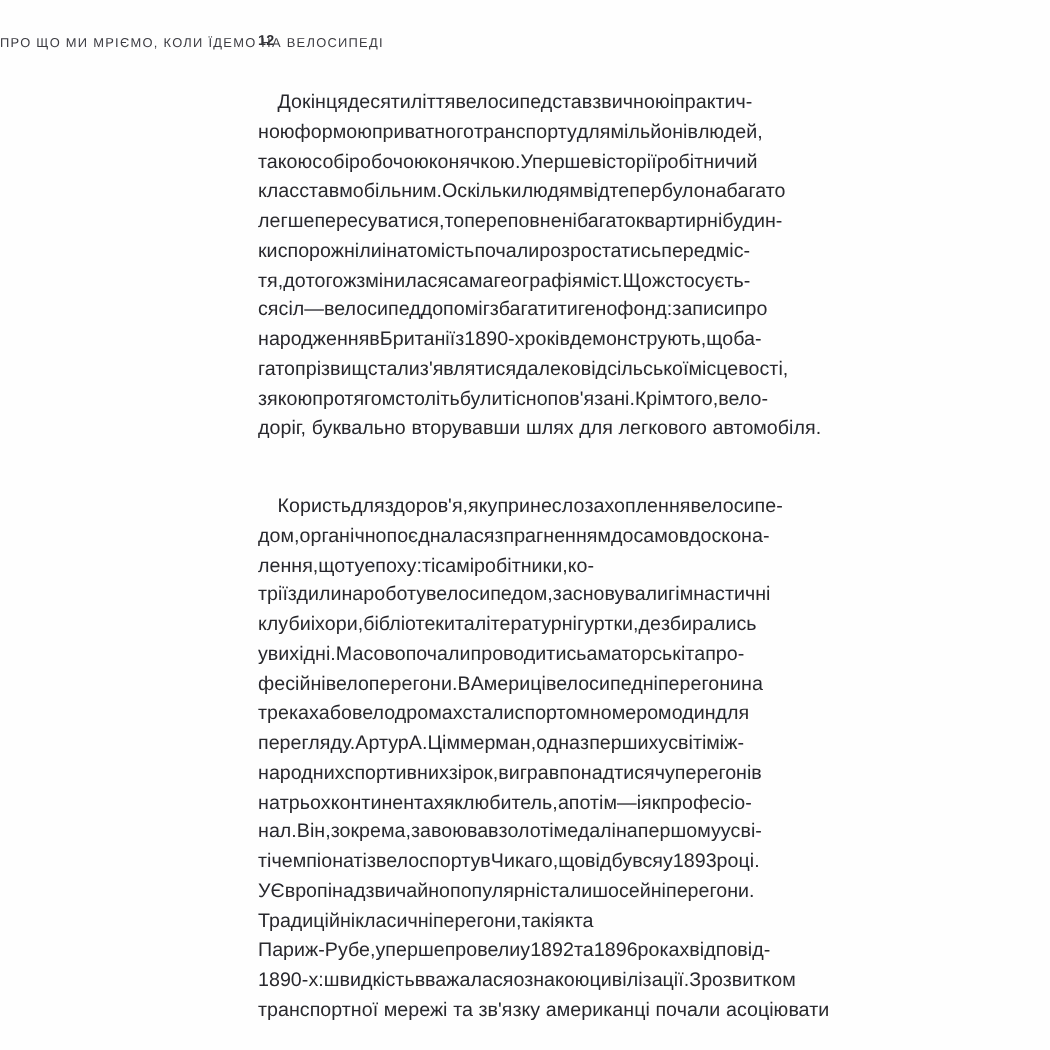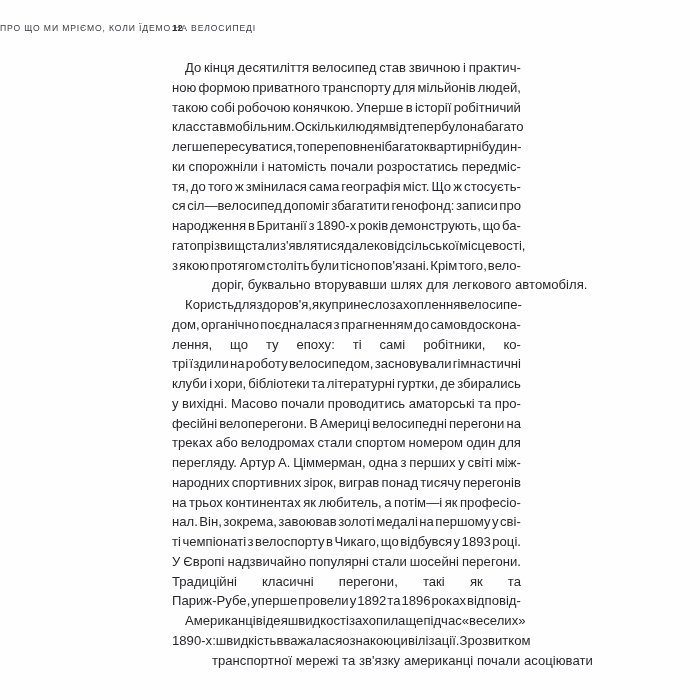--- a/index.html
+++ b/index.html
@@ -73,28 +73,26 @@
   }
 
   .line {
     display: block;
     white-space: nowrap;
   }
 
   
   .line.j {
     display: flex;
-    justify-content: space-between;
   }
   .line.j > span {
     white-space: pre;
   }
   .line.last {
     display: block;
-    margin-left: 40px;
   }
 </style>
 </head>
 <body>
 
 <div class="page">
 
   <div class="running-head">
     <div class="folio">12</div>
     <div class="head-title">ПРО ЩО МИ МРІЄМО, КОЛИ ЇДЕМО НА ВЕЛОСИПЕДІ</div>
@@ -209,21 +207,21 @@
           <span>були</span>
           <span>тісно</span>
           <span>пов'язані.</span>
           <span>Крім</span>
           <span>того,</span>
           <span>вело-</span>
         </span>
         <span class="line last">доріг, буквально вторувавши шлях для легкового автомобіля.</span>
       </p>
       <p class="para">
-        <span class="line j" style="text-indent: 0px; padding-left: 13px;">
+        <span class="line j" style="text-indent: 0px; padding-left: 13px; margin-top: 32px;">
           <span>Користь</span>
           <span>для</span>
           <span>здоров'я,</span>
           <span>яку</span>
           <span>принесло</span>
           <span>захоплення</span>
           <span>велосипе-</span>
         </span>
         <span class="line j">
           <span>дом,</span>
@@ -373,30 +371,20 @@
           <span>провели</span>
           <span>у</span>
           <span>1892</span>
           <span>та</span>
           <span>1896</span>
           <span>роках</span>
           <span>відповід-</span>
         </span>
       </p>
       <p class="para">
-        <span class="line j" style="text-indent: 0px; padding-left: 13px;">
-          <span>Американців</span>
-          <span>ідея</span>
-          <span>швидкості</span>
-          <span>захопила</span>
-          <span>ще</span>
-          <span>під</span>
-          <span>час</span>
-          <span>«веселих»</span>
-        </span>
         <span class="line j">
           <span>1890-х:</span>
           <span>швидкість</span>
           <span>вважалася</span>
           <span>ознакою</span>
           <span>цивілізації.</span>
           <span>З</span>
           <span>розвитком</span>
         </span>
         <span class="line last">транспортної мережі та зв'язку американці почали асоціювати</span>

